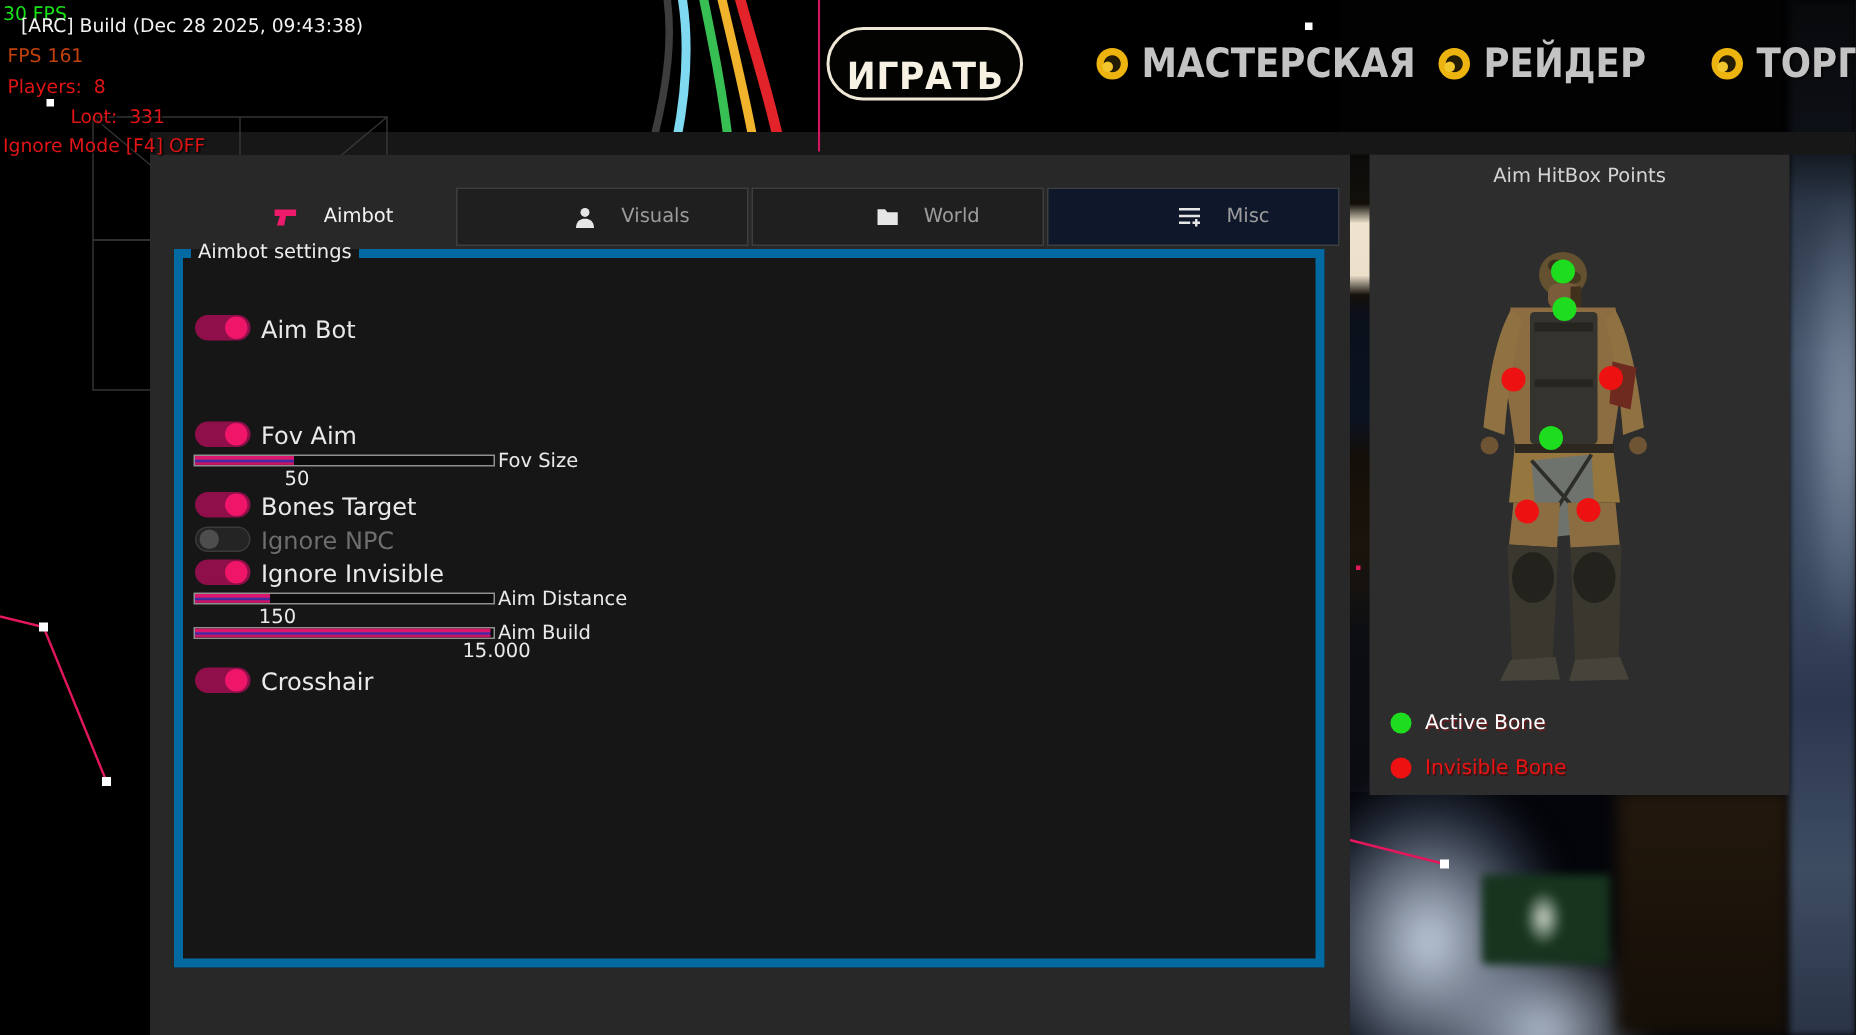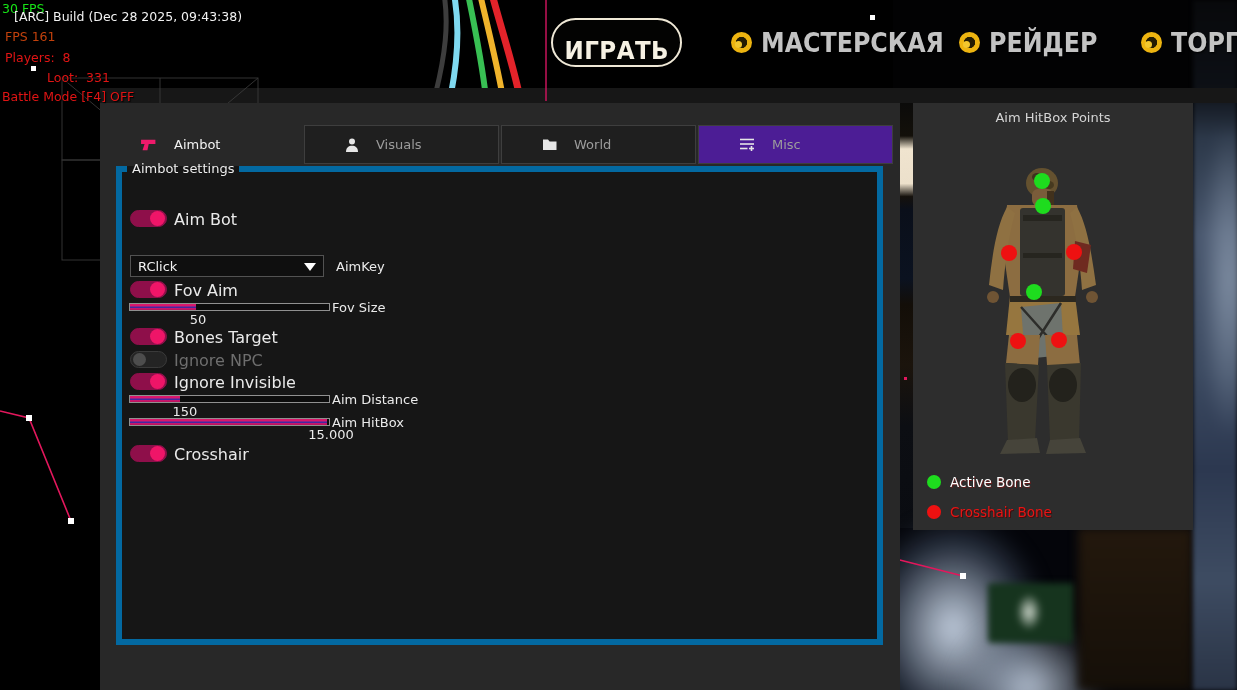--- a/index.html
+++ b/index.html
@@ -44,26 +44,26 @@
   .play-btn span{font-size:25px;font-weight:bold;color:#f6f1e3;letter-spacing:.5px;transform:scaleX(.92);}
   .menu-item{position:absolute;top:28px;height:28px;display:flex;align-items:center;gap:9px;z-index:3;cursor:pointer;}
   #mi-0{left:731px;} #mi-1{left:959px;} #mi-2{left:1141px;}
   .coin{position:relative;width:21px;height:21px;border-radius:50%;flex:0 0 auto;
     background:radial-gradient(circle at 50% 50%,#241c02 0 36%,#edb410 40% 100%);}
   .coin:after{content:"";position:absolute;left:4px;top:9px;width:7px;height:7px;border-radius:50%;background:#f2c72e;}
   .menu-label{font-size:27px;font-weight:bold;color:#c3c3c3;white-space:nowrap;
     transform:scaleX(.88);transform-origin:left center;text-shadow:1px 1px 2px #000;}
   
   .panel{position:absolute;left:100px;top:103px;width:800px;height:587px;background:#282828;z-index:2;}
-  .tab{position:absolute;top:22px;height:39px;display:flex;align-items:center;gap:17px;
+  .tab{position:absolute;top:22px;height:39px;display:flex;align-items:center;justify-content:center;gap:17px;
     font-size:13px;color:#9c9c9c;cursor:pointer;box-sizing:border-box;padding-left:40px;}
   #tab-aimbot{left:0;width:204px;color:#f2f2f2;}
   #tab-visuals{left:204px;width:195px;background:#1f1f1f;border:1px solid #3e3e3e;}
   #tab-world{left:401px;width:195px;background:#1f1f1f;border:1px solid #3e3e3e;}
-  #tab-misc{left:598px;width:195px;background:#4c1d95;border:1px solid #3e3e3e;}
+  #tab-misc{left:598px;width:195px;background:#0f172a;border:1px solid #3e3e3e;}
   .tab svg{flex:0 0 auto;}
   fieldset.group{position:absolute;left:16px;top:58px;width:767px;height:484px;margin:0;padding:0;
     border:6px solid #0369a1;background:#161616;box-sizing:border-box;}
   fieldset.group legend{margin-left:5px;padding:0 5px;font-size:13px;color:#ededed;}
   .t-row,.dd-row,.s-row{position:absolute;}
   
   .toggle{position:relative;display:inline-block;width:37px;height:17px;border-radius:9px;
     background:#242424;border:1px solid #3a3a3a;box-sizing:border-box;vertical-align:middle;cursor:pointer;}
   .toggle .knob{position:absolute;top:1px;left:2px;width:13px;height:13px;border-radius:50%;background:#4d4d4d;}
   .toggle.on{background:#8e0f4a;border-color:#8e0f4a;}
@@ -157,21 +157,21 @@
   </g>
   <rect x="904" y="377" width="3" height="3" fill="#e2175c"></rect>
 </svg>
 
 <div class="hud">
   <div class="l0">30 FPS</div>
   <div class="l1">[ARC] Build (Dec 28 2025, 09:43:38)</div>
   <div class="l2">FPS 161</div>
   <div class="l3">Players:  8</div>
   <div class="l4">Loot:  331</div>
-  <div class="l5">Battle Mode [F4] OFF</div>
+  <div class="l5">Ignore Mode [F4] OFF</div>
 </div>
 
 <div class="play-btn">
   <span>ИГРАТЬ</span>
 </div>
 <div class="menu-item" id="mi-0">
   <span class="coin"></span>
   <span class="menu-label">МАСТЕРСКАЯ</span>
 </div>
 <div class="menu-item" id="mi-1">
@@ -219,27 +219,20 @@
 
   <fieldset class="group">
     <legend>Aimbot settings</legend>
 
     <div class="t-row" id="row-aim-bot">
       <div class="toggle on"><div class="knob"></div></div>
       <span class="t-label">Aim Bot</span>
     </div>
 
 
-    <div class="dd-row" id="row-aim-key">
-      <div class="dropdown">
-        <span class="dd-value">RClick</span>
-        <span class="tri"></span>
-      </div>
-      <span class="side-label">AimKey</span>
-    </div>
 
     <div class="t-row" id="row-fov-aim">
       <div class="toggle on"><div class="knob"></div></div>
       <span class="t-label">Fov Aim</span>
     </div>
 
     <div class="s-row" id="row-fov-size">
       <div class="slider">
         <div class="s-fill" style="width: 33%;"></div>
       </div>
@@ -267,21 +260,21 @@
         <div class="s-fill" style="width: 25%;"></div>
       </div>
       <span class="side-label">Aim Distance</span>
       <div class="s-value">150</div>
     </div>
 
     <div class="s-row" id="row-aim-smooth">
       <div class="slider">
         <div class="s-fill" style="width: 99%;"></div>
       </div>
-      <span class="side-label">Aim HitBox</span>
+      <span class="side-label">Aim Build</span>
       <div class="s-value">15.000</div>
     </div>
 
     <div class="t-row" id="row-crosshair">
       <div class="toggle on"><div class="knob"></div></div>
       <span class="t-label">Crosshair</span>
     </div>
   </fieldset>
 </div>
 
@@ -332,15 +325,15 @@
       <div class="hit-dot" style="left: 97px; top: 230px; background: rgb(238, 17, 17);"></div>
       <div class="hit-dot" style="left: 138px; top: 229px; background: rgb(238, 17, 17);"></div>
     </div>
 
   <div class="legend-row" id="legend-active">
     <span class="legend-dot" style="background: rgb(30, 220, 30);"></span>
     <span class="legend-label" style="color: #ffffff;">Active Bone</span>
   </div>
   <div class="legend-row" id="legend-inactive">
     <span class="legend-dot" style="background: rgb(238, 17, 17);"></span>
-    <span class="legend-label" style="color: rgb(232, 20, 20);">Crosshair Bone</span>
+    <span class="legend-label" style="color: rgb(232, 20, 20);">Invisible Bone</span>
   </div>
 </div>
 
 </body></html>

